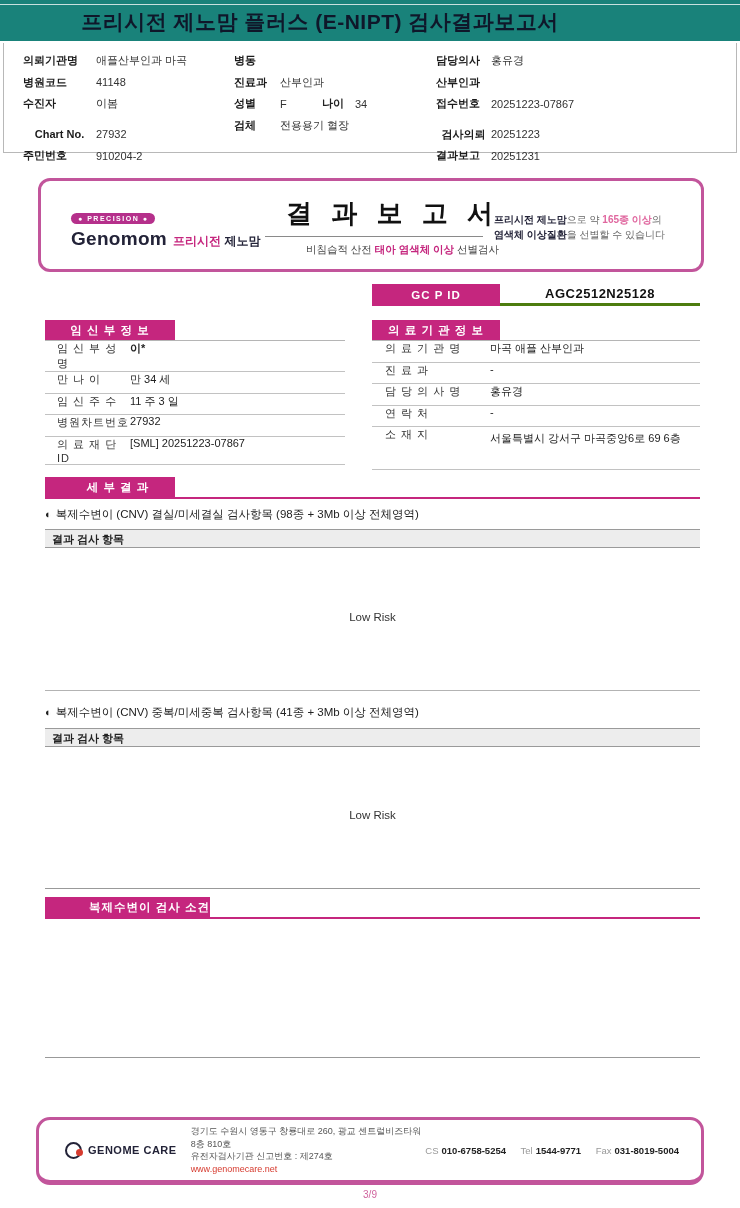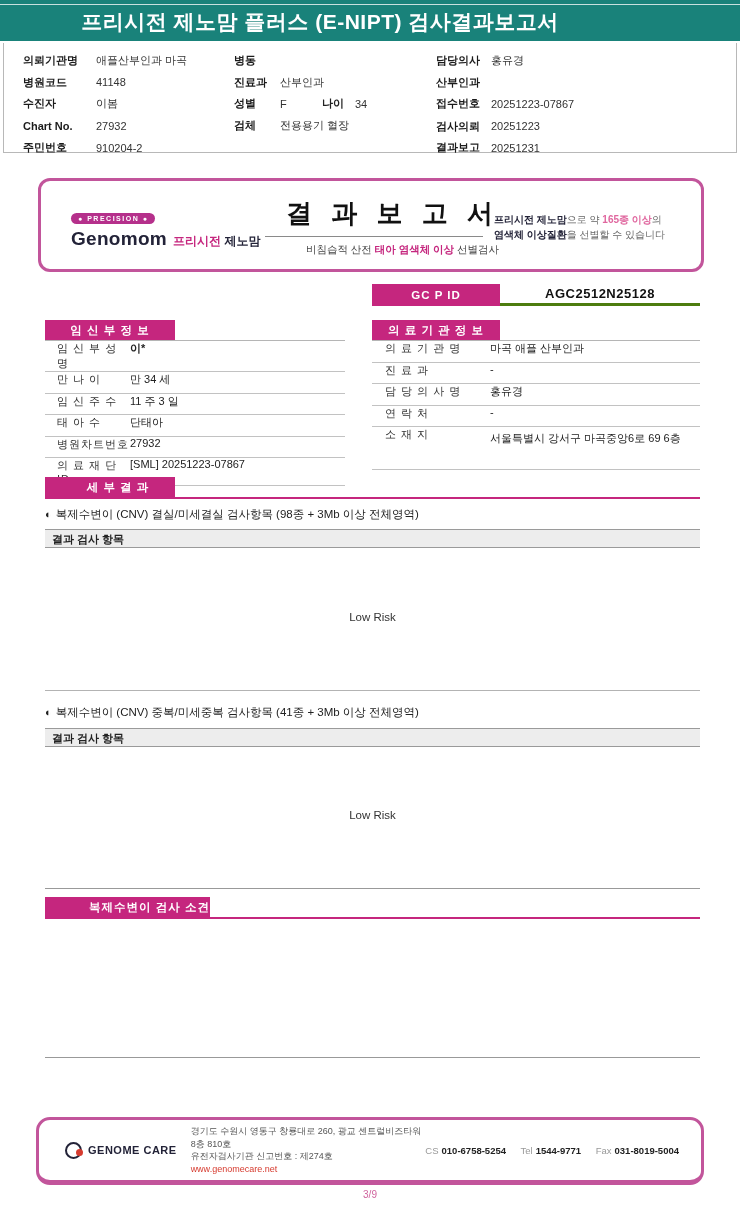--- a/index.html
+++ b/index.html
@@ -4,28 +4,28 @@
 <style>
   * { margin:0; padding:0; box-sizing:border-box; }
   html,body { background:#ffffff; }
   body { font-family:"Liberation Sans","DejaVu Sans",sans-serif; color:#222; }
   #page { position:relative; width:740px; height:1208px; background:#fff; overflow:hidden; }
 
   
   .banner { position:absolute; left:0; top:0; width:740px; height:41px; background:#19827a; }
   .banner .hairline { position:absolute; left:0; top:4px; width:740px; height:1px; background:#e8f2f1; opacity:.85; }
   .banner .title { position:absolute; left:0; top:8px; width:640px; text-align:center;
-                   font-size:21px; font-weight:bold; color:#ffffff; letter-spacing:.5px; }
+                   font-size:21px; font-weight:bold; color:#0f172a; letter-spacing:.5px; }
 
   
   .infobox { position:absolute; left:3px; top:43px; width:734px; height:110px; background:#fff;
              border:1px solid #b8b8b8; border-top:none; }
   .icol { position:absolute; top:7px; }
   .icol .irow { display:flex; height:21.5px; align-items:center; font-size:11px; }
-  .icol .irow.gap { margin-top:1px; }
+  .icol .irow.gap { margin-top:9px;text-align:center; }
   .ilabel { font-weight:bold; color:#1b1b1b; }
   .ivalue { color:#333; }
   .c1 { left:19px; width:205px; } .c1 .ilabel { width:73px; }
   .c2 { left:230px; width:198px; } .c2 .ilabel { width:46px; }
   .c2 .ival-f { width:42px; } .c2 .ilab2 { width:33px; font-weight:bold; }
   .c3 { left:432px; width:290px; } .c3 .ilabel { width:55px; }
 
   
   .headerbox { position:absolute; left:38px; top:178px; width:666px; height:94px;
                border:3px solid #c2559b; border-radius:12px; background:#fff; }
@@ -202,24 +202,20 @@
       </div>
     <div class="trow">
         <span class="tlabel">만   나   이</span>
         <span class="tvalue">만 34 세</span>
       </div>
     <div class="trow">
         <span class="tlabel">임  신  주  수</span>
         <span class="tvalue">11 주 3 일</span>
       </div>
     <div class="trow">
-        <span class="tlabel">태   아   수</span>
-        <span class="tvalue">단태아</span>
-      </div>
-    <div class="trow">
         <span class="tlabel">병원차트번호</span>
         <span class="tvalue">27932</span>
       </div>
     <div class="trow">
         <span class="tlabel">의 료 재 단 ID</span>
         <span class="tvalue">[SML] 20251223-07867</span>
       </div>
   </div>
 
   <div class="tbl tbl-right">

